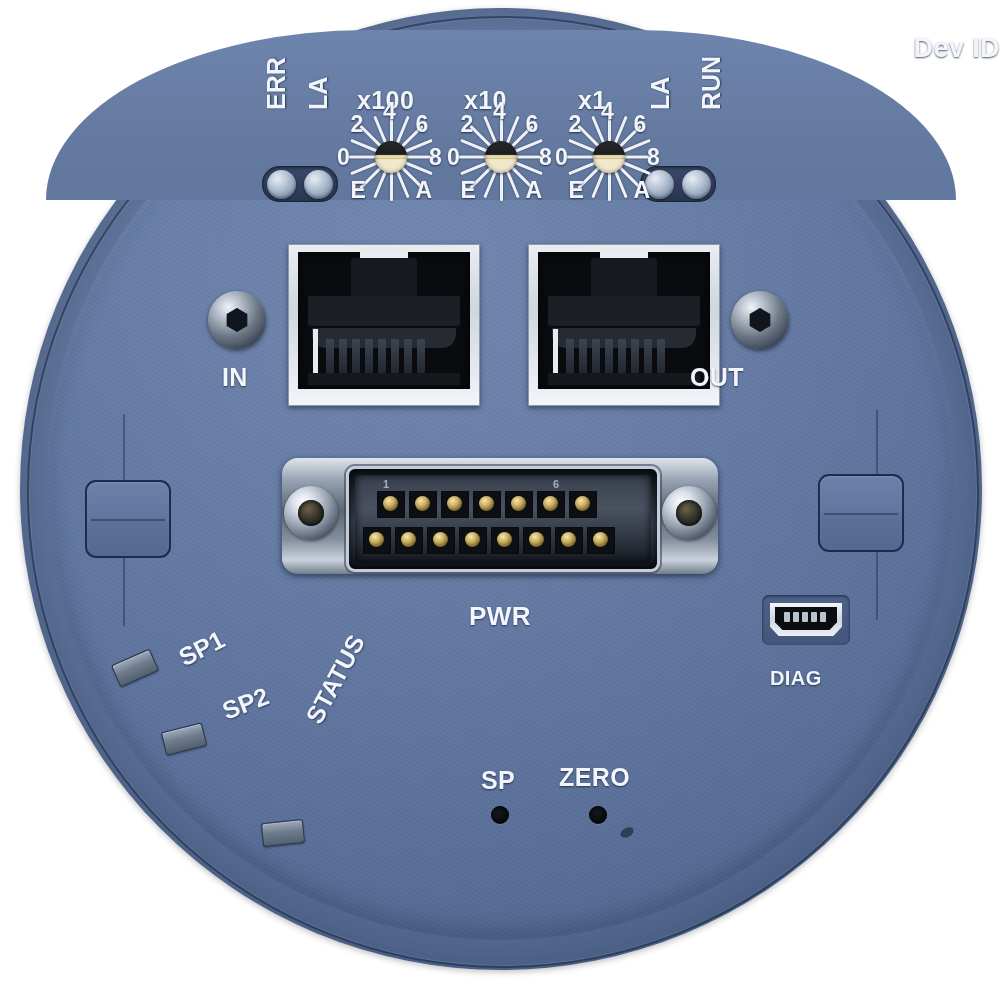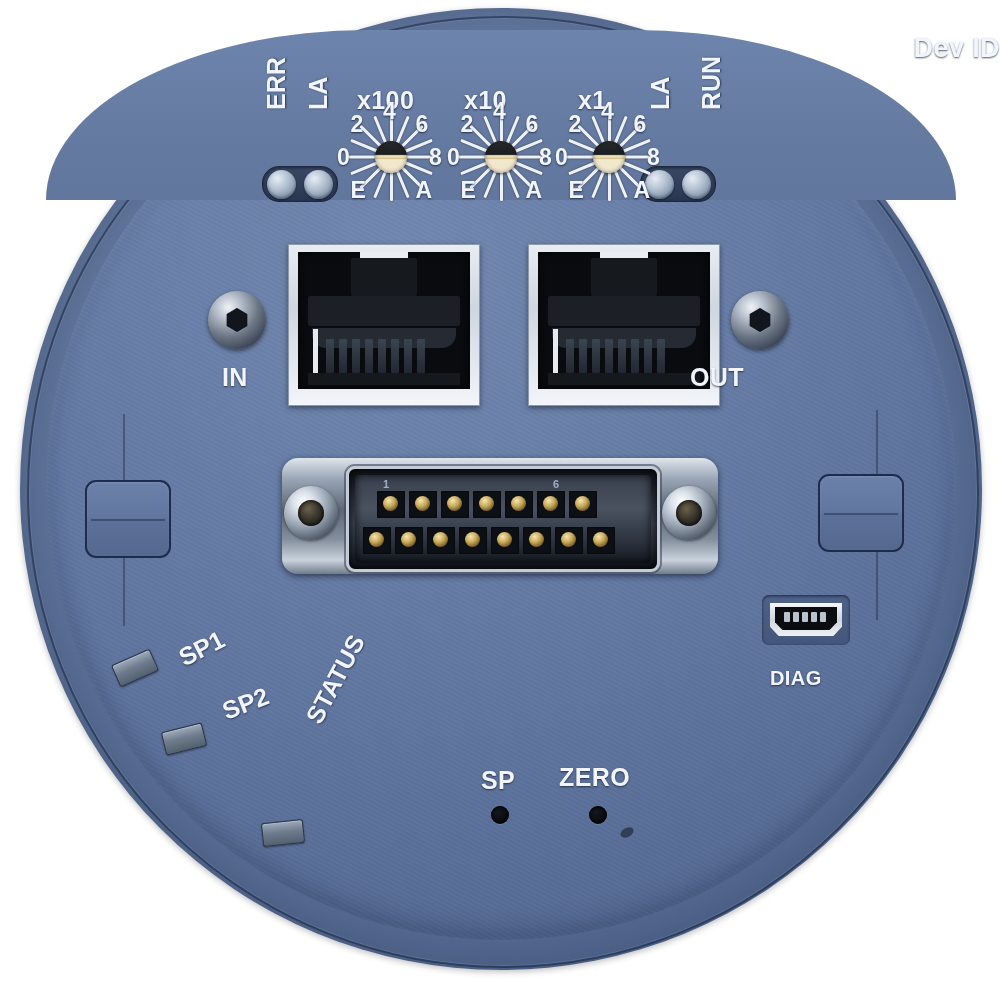--- a/index.html
+++ b/index.html
@@ -420,20 +420,21 @@
             <div class="dpin"></div>
             <div class="dpin"></div>
           <div class="dpin"></div>
             <div class="dpin"></div>
             <div class="dpin"></div>
             <div class="dpin"></div>
         </div>
       </div>
     </div>
   </div>
+  <div class="lbl pwr-lbl">PWR</div>
 
   <div class="usb">
     <div class="usb-recess"></div>
     <div class="usb-shell"></div>
     <div class="usb-cav"></div>
     <div class="usb-pins">
       <div class="usb-pin"></div>
         <div class="usb-pin"></div>
         <div class="usb-pin"></div>
       <div class="usb-pin"></div>

